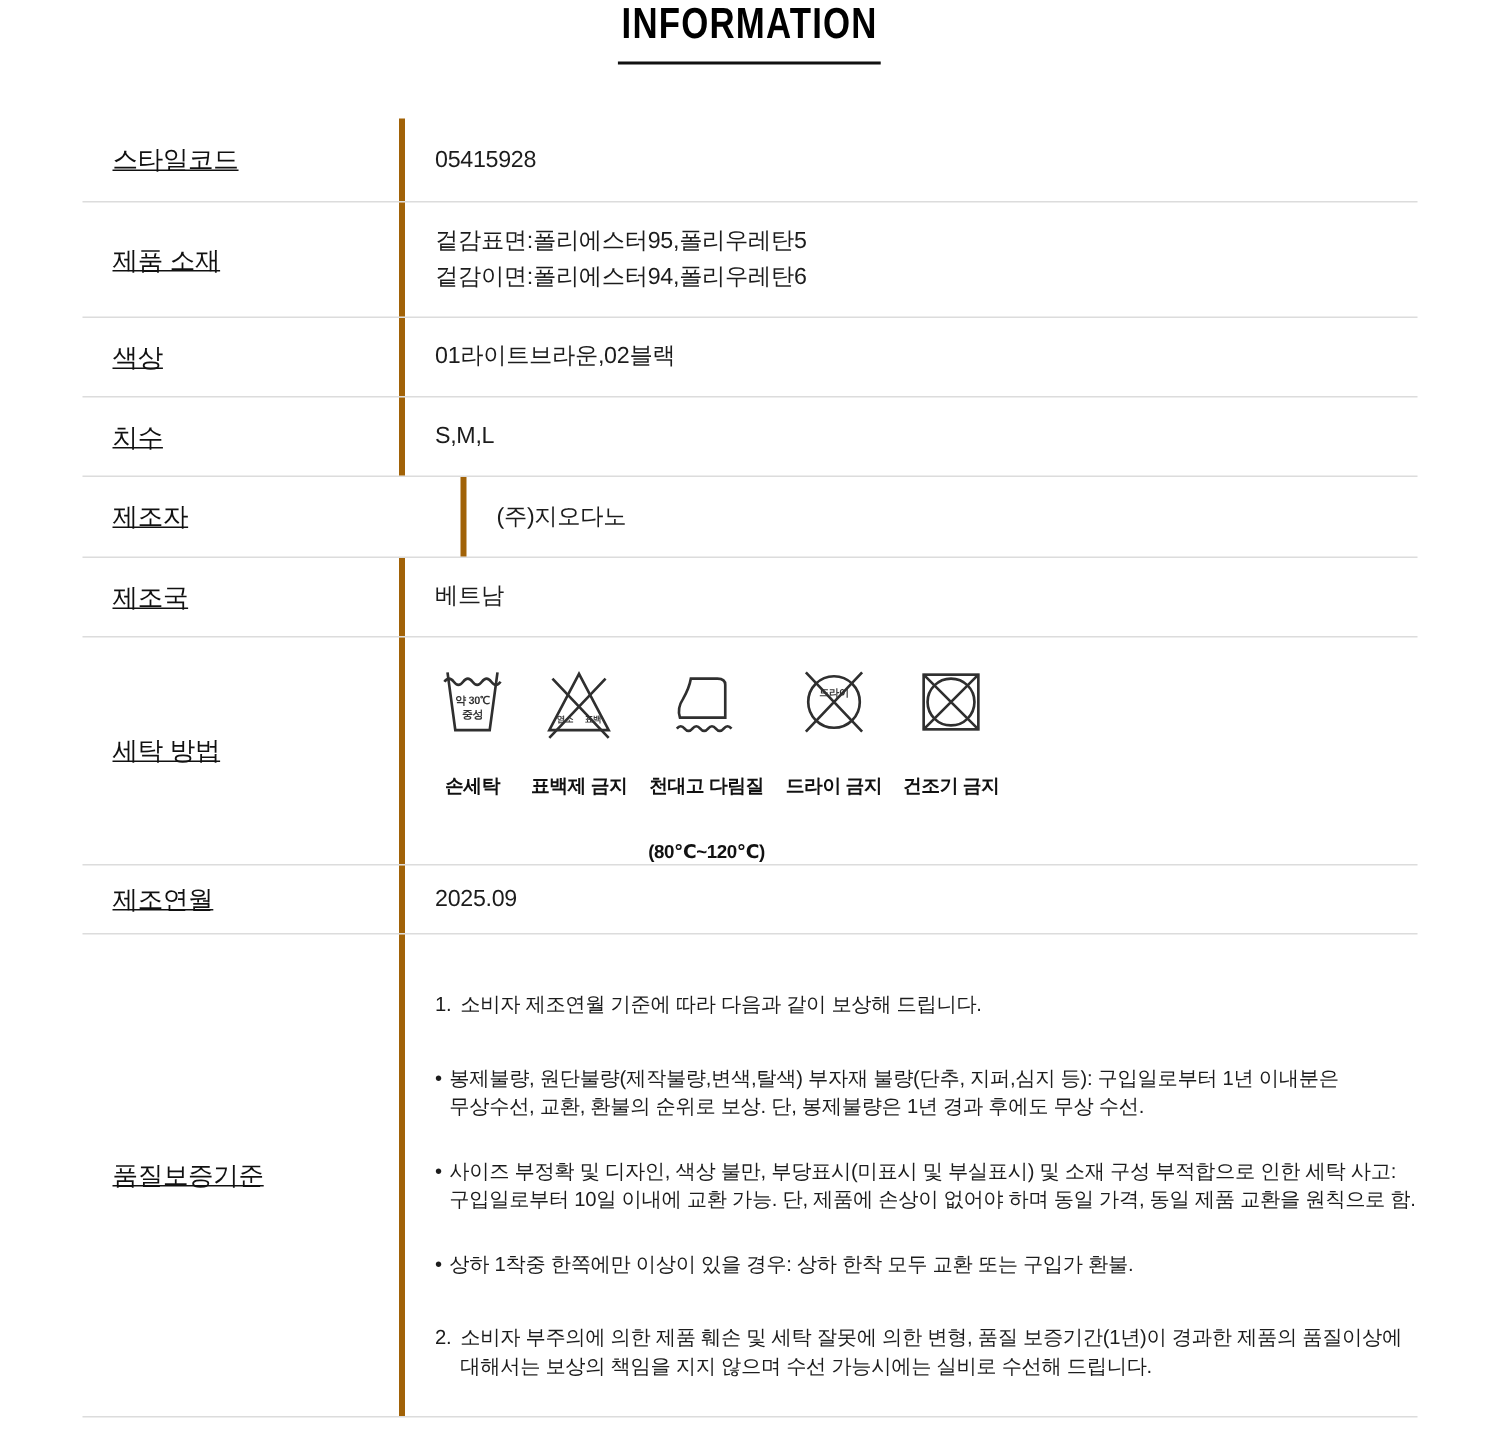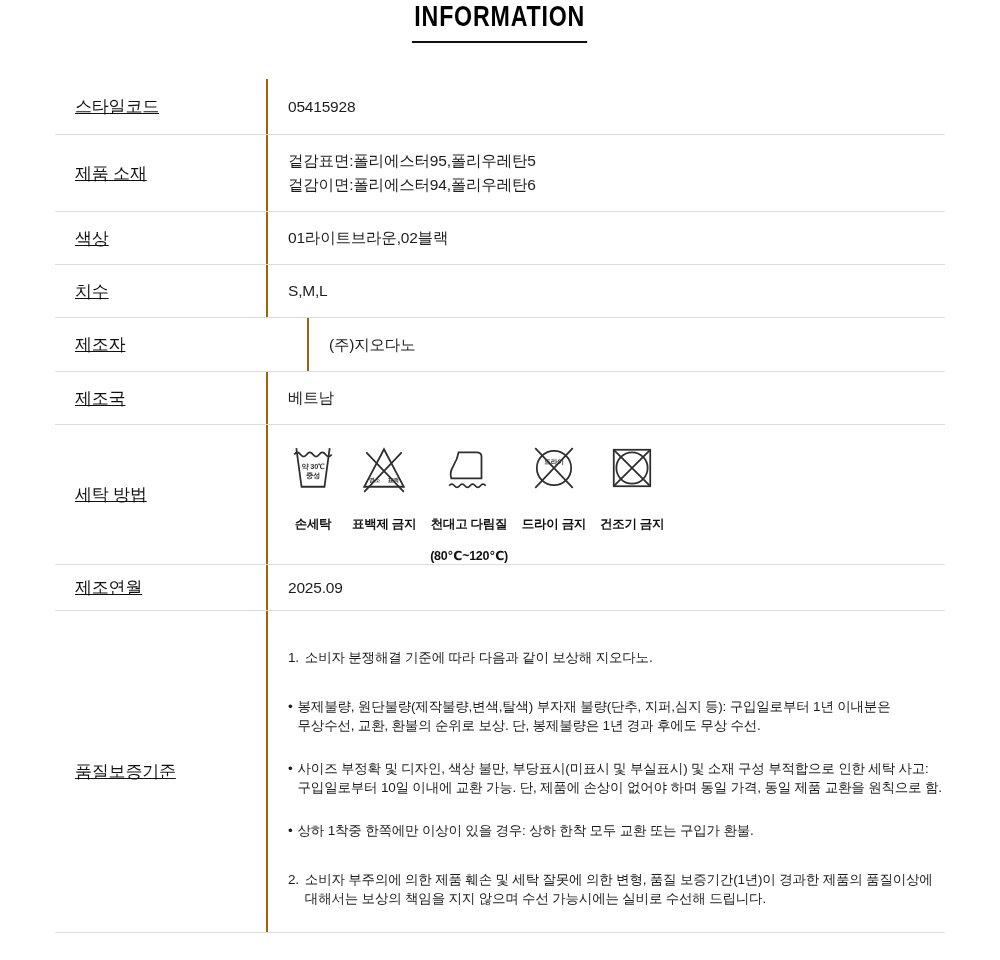--- a/index.html
+++ b/index.html
@@ -17,21 +17,21 @@
   }
 
   
   .info-table { margin:0 55px; }
   .trow { display:flex; border-bottom:1px solid #dcdcdc; }
   .th {
     flex:0 0 211px; width:211px; display:flex; align-items:center;
     padding-left:20px; font-size:17px; color:#111; letter-spacing:-0.2px;text-decoration:underline;
   }
   .td {
-    flex:1; border-left:2px solid #a16207; display:flex; align-items:center;
+    flex:1; border-left:4px solid #a16207; display:flex; align-items:center;
     padding-left:20px; font-size:15.5px; color:#1c1c1c; letter-spacing:-0.2px;
     white-space:pre-line; line-height:24px;
   }
   .r0{min-height:56px;} .r1{min-height:77px;} .r2{min-height:53px;}
   .r3{min-height:53px;} .r4{min-height:54px;gap:41px;} .r5{min-height:53px;}
   .r6{min-height:112px;} .r7{min-height:46px;} .r8{min-height:186px;}
 
   
   .care-cell { align-items:flex-start; padding:18px 0 0 20px; gap:14px; }
   .care-item { display:flex; flex-direction:column; align-items:center;gap:16px; }
@@ -117,21 +117,21 @@
           </svg>
           <div class="care-label">표백제 금지</div>
         </div>
 
         <div class="care-item">
           <svg width="50" height="50" viewBox="0 0 48 48">
             <path class="icon-stroke" d="M14 9 L31 9 Q36 9 36 13 L36 34 L7 34 Q5 28 9 22 Q13 15 14 9 Z"></path>
             <path class="icon-stroke" d="M5 41 Q7.5 38 10 41 T15 41 T20 41 T25 41 T30 41 T35 41 T40 41"></path>
           </svg>
           <div class="care-label">천대고 다림질</div>
-          <div class="care-label" style="margin-top:0;">(80℃~120℃)</div>
+          <div class="care-label" style="margin-top:12px;">(80℃~120℃)</div>
         </div>
 
         <div class="care-item">
           <svg width="50" height="50" viewBox="0 0 48 48">
             <circle class="icon-stroke" cx="24" cy="24" r="16.5"></circle>
             <text class="icon-text" x="24" y="20" font-size="6.5" text-anchor="middle">드라이</text>
             <path class="icon-stroke" d="M6 5 L42 43 M42 5 L6 43"></path>
           </svg>
           <div class="care-label">드라이 금지</div>
         </div>
@@ -151,21 +151,21 @@
     <div class="trow r7">
       <div class="th">제조연월</div>
       <div class="td">2025.09</div>
     </div>
 
     <div class="trow r8">
       <div class="th">품질보증기준</div>
       <div class="td warranty-cell">
         <div class="w-item n">
           <span class="w-marker">1.</span>
-          <div class="w-text">소비자 분쟁해결 기준에 따라 다음과 같이 보상해 지오다노.</div>
+          <div class="w-text">소비자 제조연월 기준에 따라 다음과 같이 보상해 드립니다.</div>
         </div>
         <div class="w-item b">
           <span class="w-marker">•</span>
           <div class="w-text">봉제불량, 원단불량(제작불량,변색,탈색) 부자재 불량(단추, 지퍼,심지 등): 구입일로부터 1년 이내분은
 무상수선, 교환, 환불의 순위로 보상. 단, 봉제불량은 1년 경과 후에도 무상 수선.</div>
         </div>
         <div class="w-item b">
           <span class="w-marker">•</span>
           <div class="w-text">사이즈 부정확 및 디자인, 색상 불만, 부당표시(미표시 및 부실표시) 및 소재 구성 부적합으로 인한 세탁 사고:
 구입일로부터 10일 이내에 교환 가능. 단, 제품에 손상이 없어야 하며 동일 가격, 동일 제품 교환을 원칙으로 함.</div>

